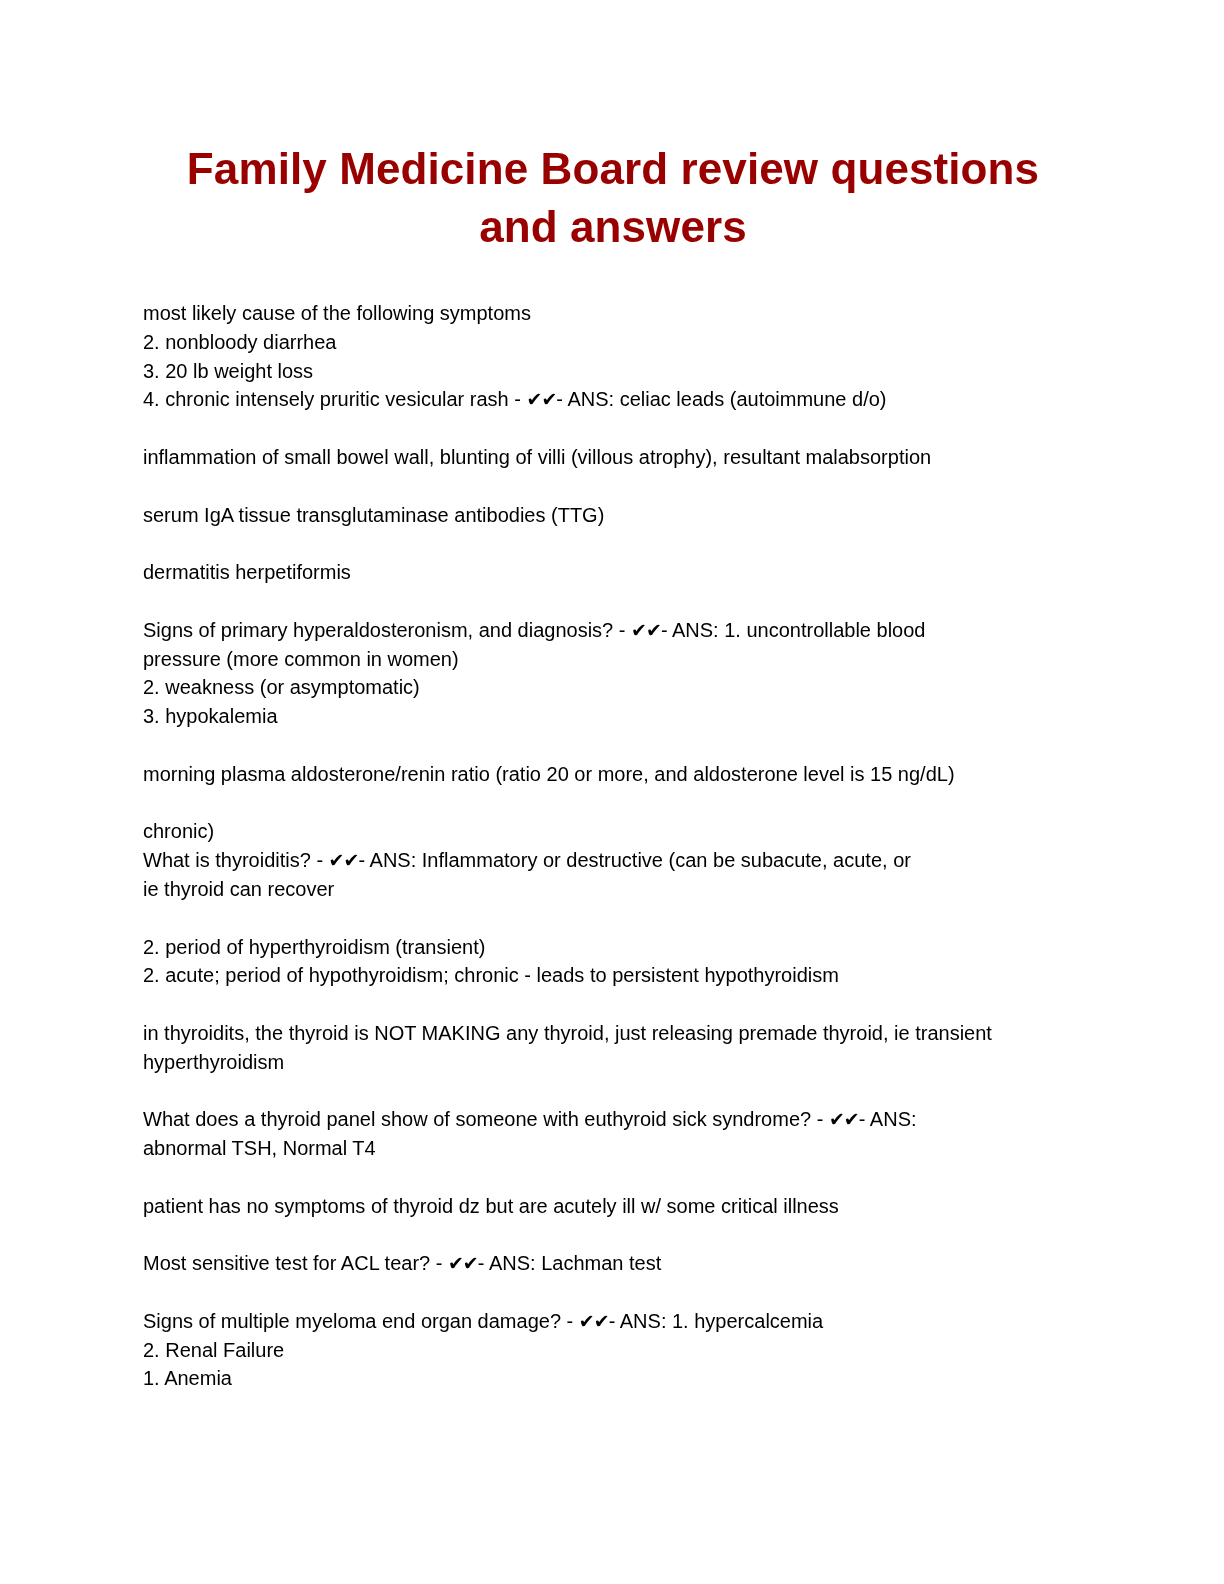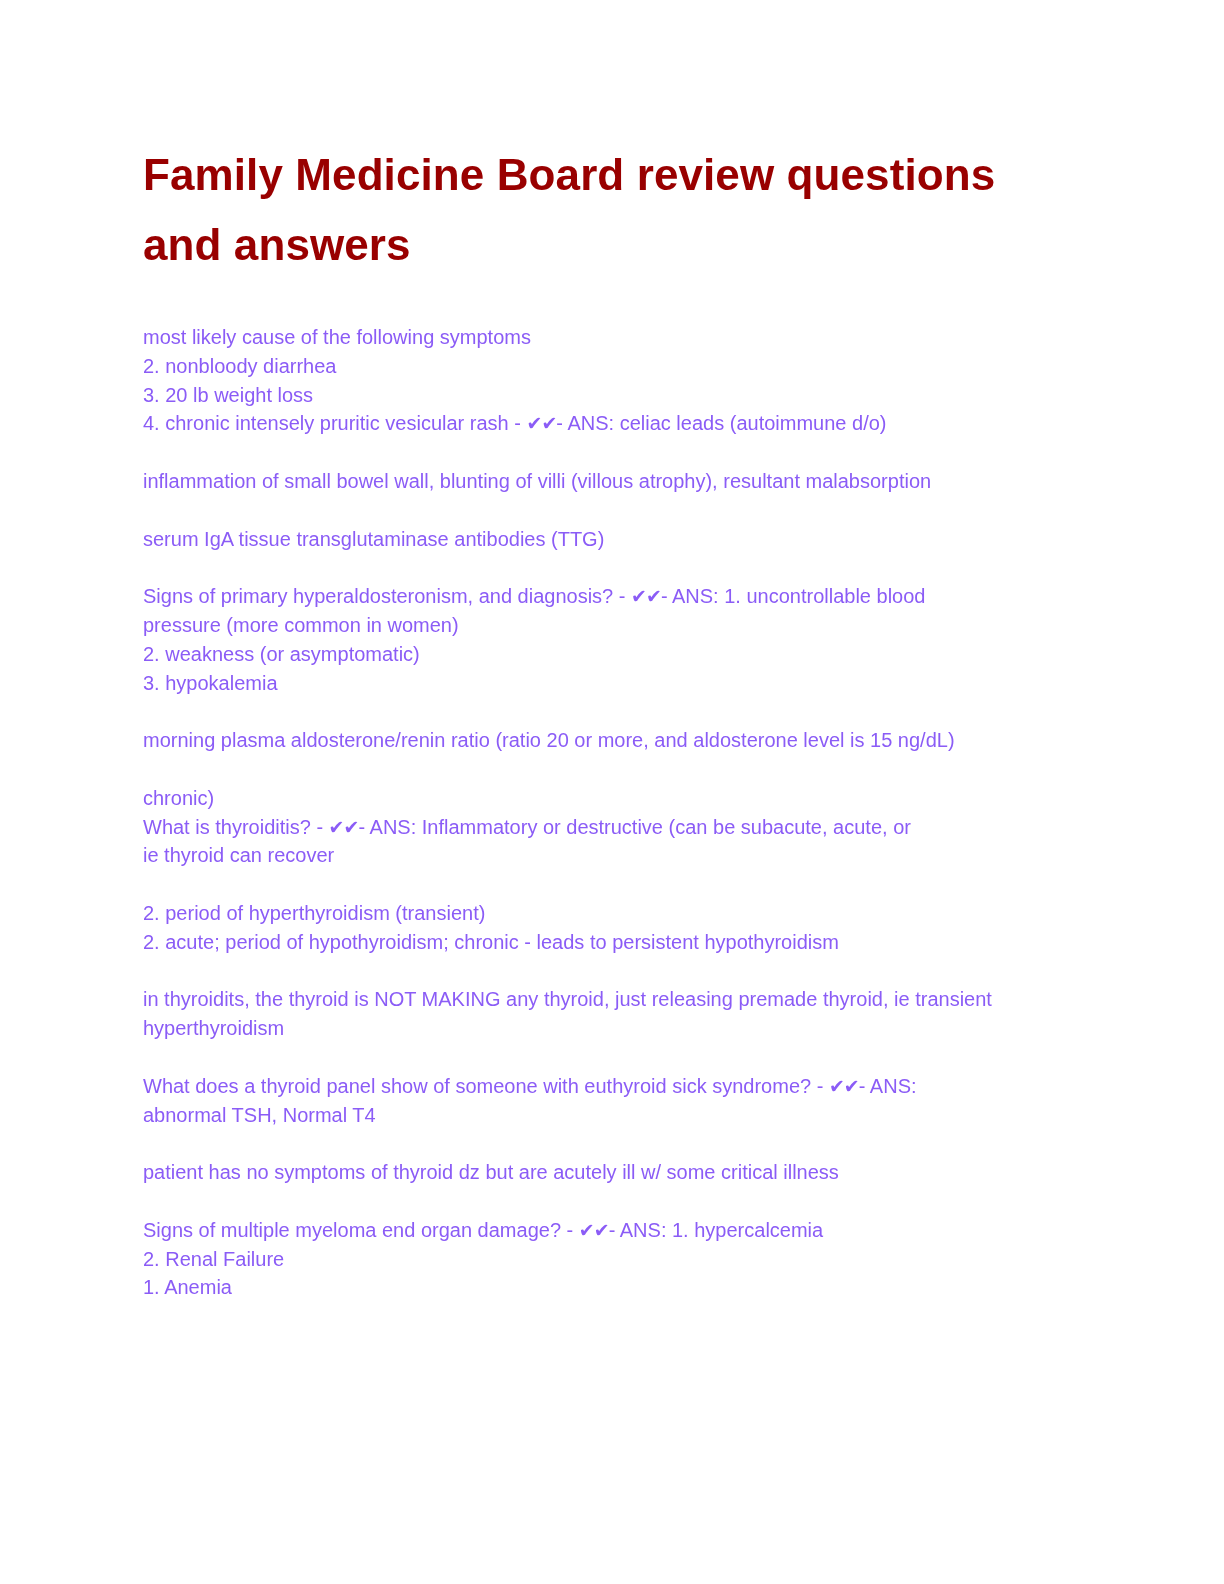--- a/index.html
+++ b/index.html
@@ -16,31 +16,32 @@
     .page {
       position: absolute;
       left: 143px;
       top: 140px;
       width: 940px;
     }
     .title {
       font-family: "Liberation Sans", sans-serif;
       font-weight: bold;
       font-size: 44px;
-      line-height: 70px;
+      line-height: 58px;
       color: #990000;
       margin: 0;
       letter-spacing: 0.1px;
+      text-align: center;
     }
     .body-text {
       margin-top: 43px;
       font-family: "Liberation Sans", sans-serif;
       font-size: 20px;
       line-height: 28.8px;
-      color: #8b5cf6;
+      color: #000000;
     }
     .para {
       margin: 0 0 28.8px 0;
     }
     .line {
       display: block;
       white-space: pre-wrap;
     }
     .check {
       font-family: "DejaVu Sans", sans-serif;
@@ -62,20 +63,23 @@
         <span class="line">3. 20 lb weight loss</span>
         <span class="line"><span>4. chronic intensely pruritic vesicular rash - </span><span class="check">✔✔</span><span>- ANS: celiac leads (autoimmune d/o)</span></span>
       </div>
       <div class="para">
         <span class="line">inflammation of small bowel wall, blunting of villi (villous atrophy), resultant malabsorption</span>
       </div>
       <div class="para">
         <span class="line">serum IgA tissue transglutaminase antibodies (TTG)</span>
       </div>
       <div class="para">
+        <span class="line">dermatitis herpetiformis</span>
+      </div>
+      <div class="para">
         <span class="line"><span>Signs of primary hyperaldosteronism, and diagnosis? - </span><span class="check">✔✔</span><span>- ANS: 1. uncontrollable blood</span></span>
         <span class="line">pressure (more common in women)</span>
         <span class="line">2. weakness (or asymptomatic)</span>
         <span class="line">3. hypokalemia</span>
       </div>
       <div class="para">
         <span class="line">morning plasma aldosterone/renin ratio (ratio 20 or more, and aldosterone level is 15 ng/dL)</span>
       </div>
       <div class="para">
         <span class="line">chronic)</span>
@@ -91,18 +95,21 @@
         <span class="line">hyperthyroidism</span>
       </div>
       <div class="para">
         <span class="line"><span>What does a thyroid panel show of someone with euthyroid sick syndrome? - </span><span class="check">✔✔</span><span>- ANS:</span></span>
         <span class="line">abnormal TSH, Normal T4</span>
       </div>
       <div class="para">
         <span class="line">patient has no symptoms of thyroid dz but are acutely ill w/ some critical illness</span>
       </div>
       <div class="para">
+        <span class="line"><span>Most sensitive test for ACL tear? - </span><span class="check">✔✔</span><span>- ANS: Lachman test</span></span>
+      </div>
+      <div class="para">
         <span class="line"><span>Signs of multiple myeloma end organ damage? - </span><span class="check">✔✔</span><span>- ANS: 1. hypercalcemia</span></span>
         <span class="line">2. Renal Failure</span>
         <span class="line">1. Anemia</span>
       </div>
     </div>
 </div>
 
 </body></html>

